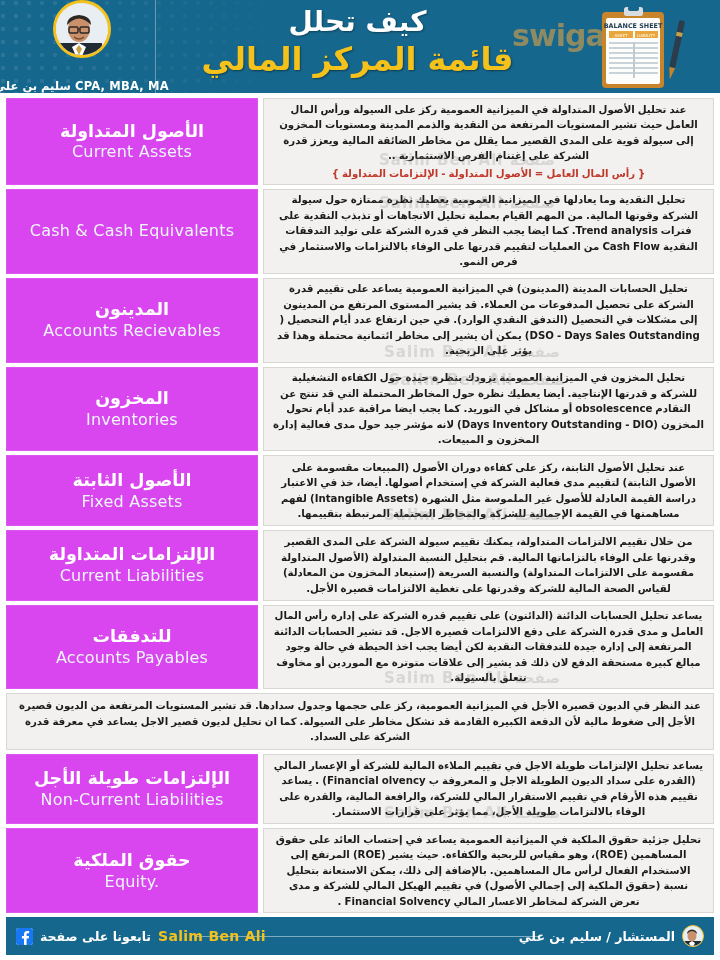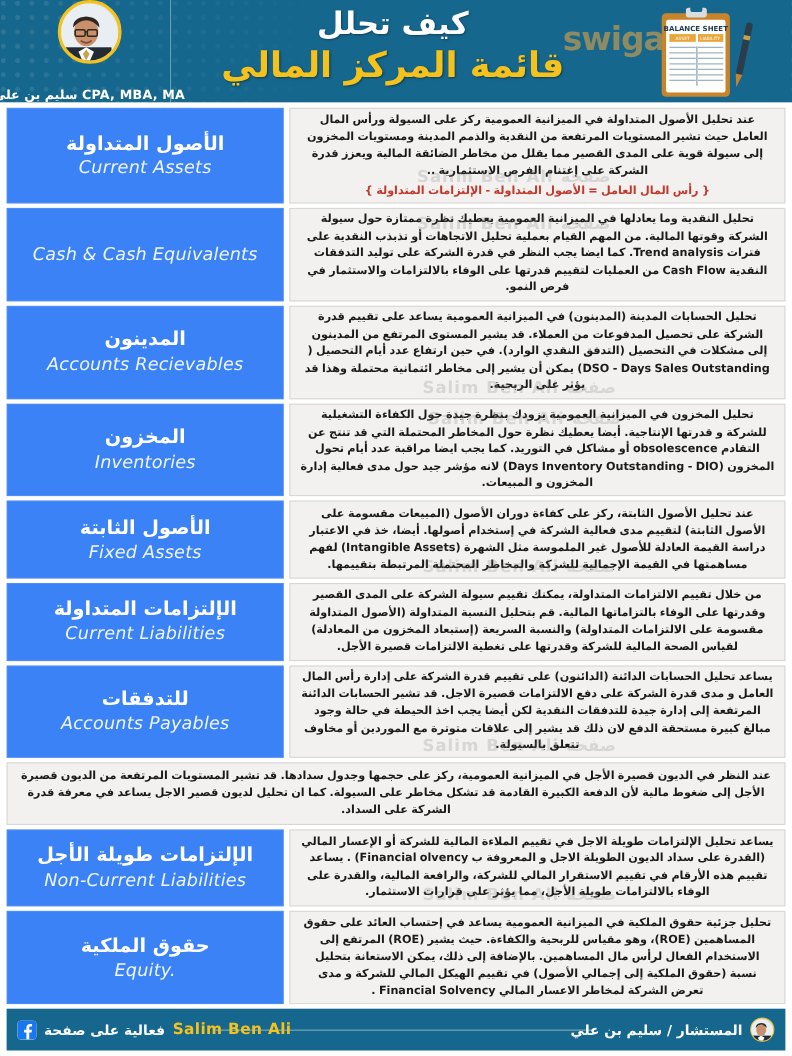--- a/index.html
+++ b/index.html
@@ -173,21 +173,21 @@
   .desc-formula {
     display: block;
     color: #c0392b;
     font-size: 10.2px;
     margin-top: 2px;
     font-weight: bold;
   }
 
   .label-cell {
     flex: 0 0 252px;
-    background: #3b82f6;
+    background: #d946ef;
     display: flex;
     flex-direction: column;
     align-items: center;
     justify-content: center;
     color: #ffffff;
     padding: 4px;
     box-shadow: inset 0 0 0 1px rgba(255,255,255,0.10);
   }
 
   .label-ar {
@@ -197,21 +197,20 @@
     letter-spacing: 0.3px;
   }
 
   .label-en {
     font-size: 16px;
     line-height: 1.3;
     letter-spacing: 0.2px;
     direction: ltr;
     font-weight: 500;
     color: #eef6fa;
-    font-style: italic;
   }
 
   
   .wm {
     position: absolute;
     font-size: 15px;
     color: rgba(120,120,120,0.22);
     letter-spacing: 1px;
     white-space: nowrap;
     pointer-events: none;
@@ -488,21 +487,21 @@
           <polygon points="11,15 8,17 11,23 14,17" fill="#ffffff"></polygon>
           <ellipse cx="11" cy="10" rx="4.5" ry="5.2" fill="#c9906b"></ellipse>
           <path d="M6 8 Q11 2 16 8 Q16 4 11 3.5 Q6 4 6 8 Z" fill="#2b2723"></path>
         </svg>
       </div>
       <div class="footer-consultant">المستشار / سليم بن علي</div>
     </div>
 
     <div class="footer-left">
       <div class="footer-name">Salim Ben Ali</div>
-      <div class="footer-follow">فعالية على صفحة</div>
+      <div class="footer-follow">تابعونا على صفحة</div>
       <div class="fb-icon">
         <svg viewBox="0 0 17 17" width="17" height="17" aria-hidden="true">
           <rect width="17" height="17" rx="3" fill="#1877f2"></rect>
           <path d="M10.6 17V10.6h2.1l0.32-2.5H10.6V6.5c0-0.72 0.2-1.21 1.24-1.21h1.32V3.05c-0.23-0.03-1.01-0.1-1.93-0.1-1.91 0-3.22 1.17-3.22 3.31v1.84H5.9v2.5h2.11V17z" fill="#ffffff"></path>
         </svg>
       </div>
     </div>
   </div>
 
 </div>

